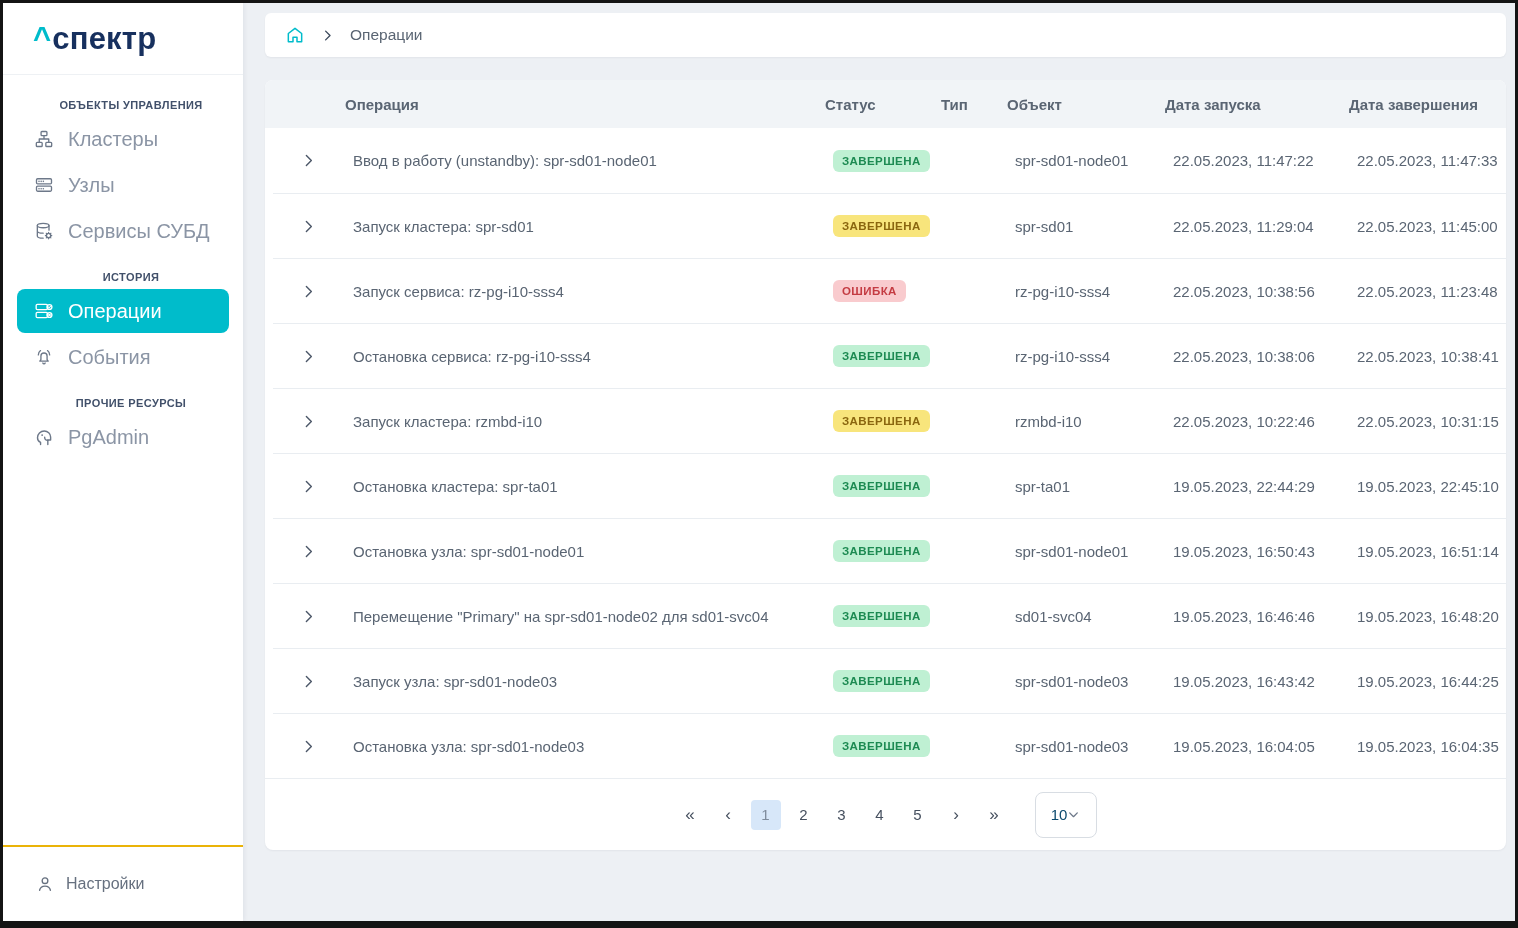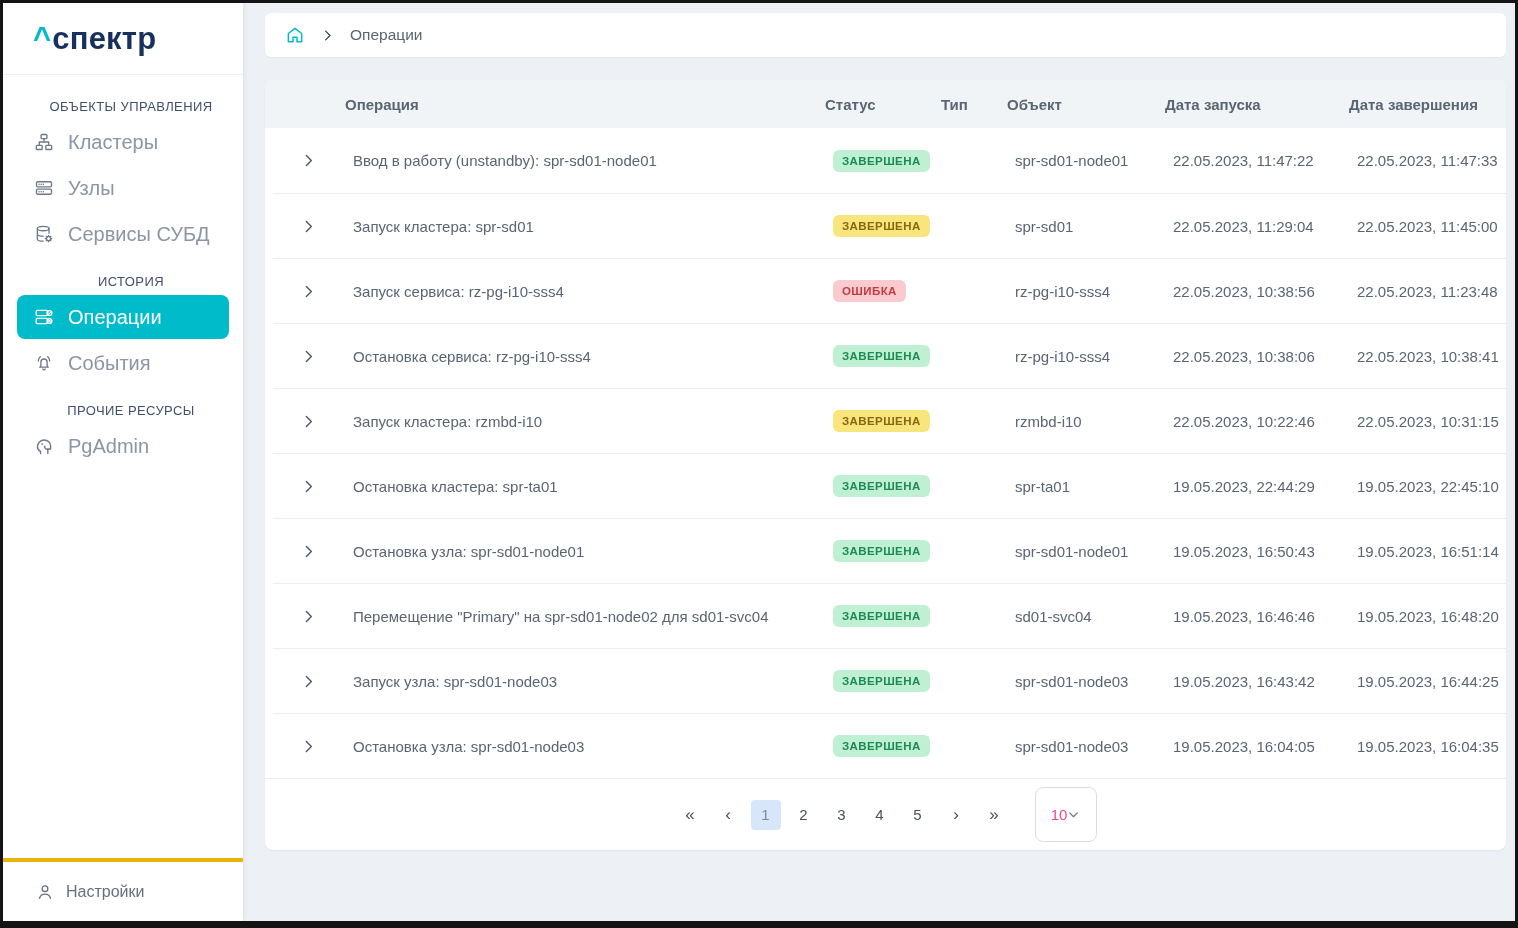--- a/index.html
+++ b/index.html
@@ -28,34 +28,34 @@
     height:72px; display:flex; align-items:center;
     padding-left:30px; border-bottom:1px solid #eef1f4;
   }
   .logo {
     font-size:31px; font-weight:bold; color:#17305e;
     letter-spacing:.2px; cursor:default;
   }
   .logo .caret { color:#00bccb; font-weight:bold; margin-right:1px; }
   .nav { padding:6px 14px 0 14px; flex:1; }
   .nav-section-title {
-    font-size:13px; font-weight:normal; color:#41506a;
+    font-size:11px; font-weight:bold; color:#41506a;
     letter-spacing:.4px; margin:18px 0 6px 16px;
   }
   .nav-item {
     display:flex; align-items:center; gap:13px;
     height:44px; padding-left:16px; margin:2px 0;
     border-radius:8px; color:#8b95a5; font-size:20px;
     cursor:pointer;
   }
   .nav-item .ni-icon { width:22px; height:22px; display:flex; align-items:center; justify-content:center; color:#6d7889; }
   .nav-item.active { background:#00bccb; color:#ffffff; }
   .nav-item.active .ni-icon { color:#ffffff; }
   .sidebar-footer {
-    border-top:4px solid #eab308; height:63px;
+    border-top:2px solid #eab308; height:76px;
     display:flex; align-items:center; gap:11px;
     padding-left:32px; color:#66707f; font-size:16px; cursor:pointer;
   }
   .sidebar-footer .ni-icon { color:#66707f; display:flex; }
 
   
   .main { flex:1; padding:10px 9px 0 22px; display:flex; flex-direction:column; overflow:hidden; }
   .breadcrumb-bar {
     background:#fff; border-radius:6px; height:44px;
     display:flex; align-items:center; padding:0 20px; gap:15px;
@@ -96,24 +96,24 @@
     height:72px; display:flex; align-items:center; justify-content:center;
     gap:8px; border-top:1px solid #e9edf1;
   }
   .pg-btn {
     min-width:30px; height:30px; display:flex; align-items:center; justify-content:center;
     font-size:15px; color:#46505f; border-radius:4px; cursor:pointer; user-select:none;
   }
   .pg-arrow { font-size:17px; letter-spacing:-1px; }
   .pg-btn.active { background:#d7e7f9; color:#7f8c9d; }
   .page-size {
-    margin-left:18px; height:55px; min-width:62px;
+    margin-left:18px; height:46px; min-width:62px;
     border:1px solid #d8dde3; border-radius:8px; background:#fff;
     display:flex; align-items:center; justify-content:center; 
-    font-size:15px; color:#ec4899; cursor:pointer;
+    font-size:15px; color:#0c4a6e; cursor:pointer;
   }
   .page-size .chev { display:flex; color:#6d7889; }
 </style>
 </head>
 <body>
 
 <div class="frame">
 
   <aside class="sidebar">
     <div class="logo-box">

